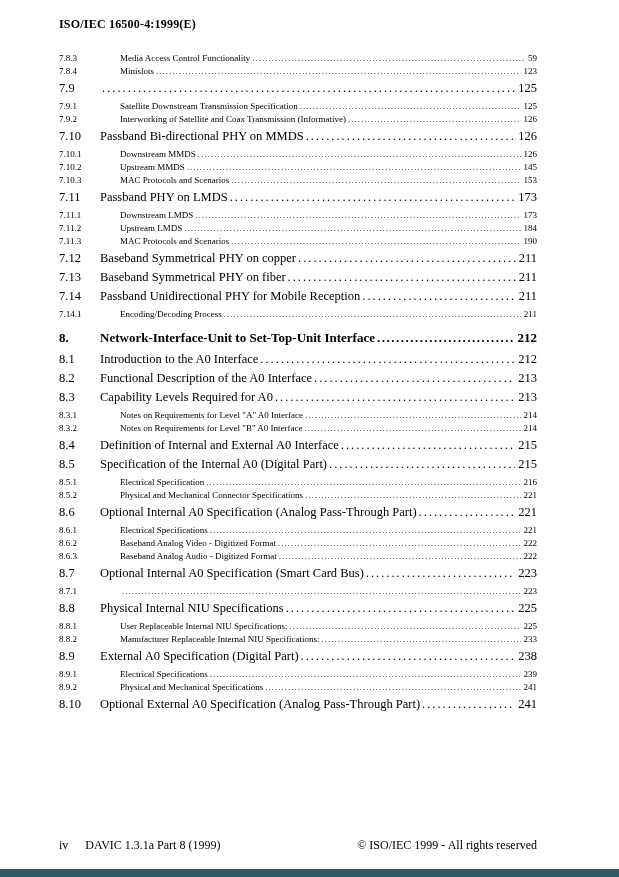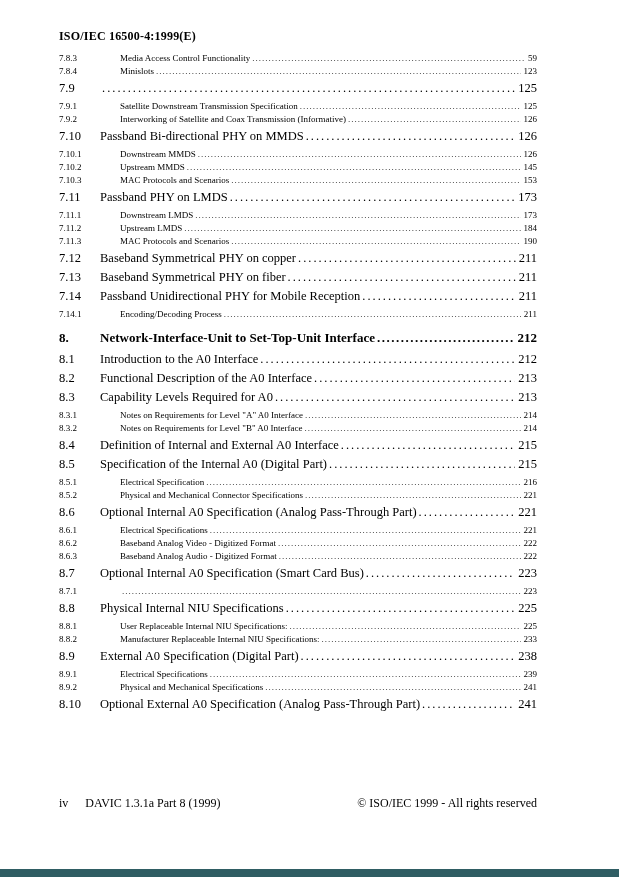--- a/index.html
+++ b/index.html
@@ -12,21 +12,21 @@
     overflow: hidden;
   }
   .sheet {
     position: absolute;
     inset: 0;
     background: #ffffff;
   }
   .doc-header {
     position: absolute;
     left: 59px;
-    top: 29px;
+    top: 17px;
     font-size: 12px;
     font-weight: bold;
     letter-spacing: 0.2px;
   }
   .toc {
     position: absolute;
     left: 59px;
     top: 52px;
     width: 478px;
   }
@@ -61,21 +61,21 @@
 
   
   .level-1 { font-size: 13px; font-weight: bold; line-height: 16px; margin-top: 9px; margin-bottom: 6px; }
   .level-1 .toc-num { width: 41px; }
   .level-1 .leader::after { letter-spacing: 1.5px; }
 
   .doc-footer {
     position: absolute;
     left: 59px;
     width: 478px;
-    top: 796px;
+    top: 838px;
     display: flex;
     justify-content: space-between;
     font-size: 12px;
   }
   .footer-left .roman { margin-right: 14px; }
   .bottom-bar {
     position: absolute;
     left: 0;
     right: 0;
     bottom: 0;

